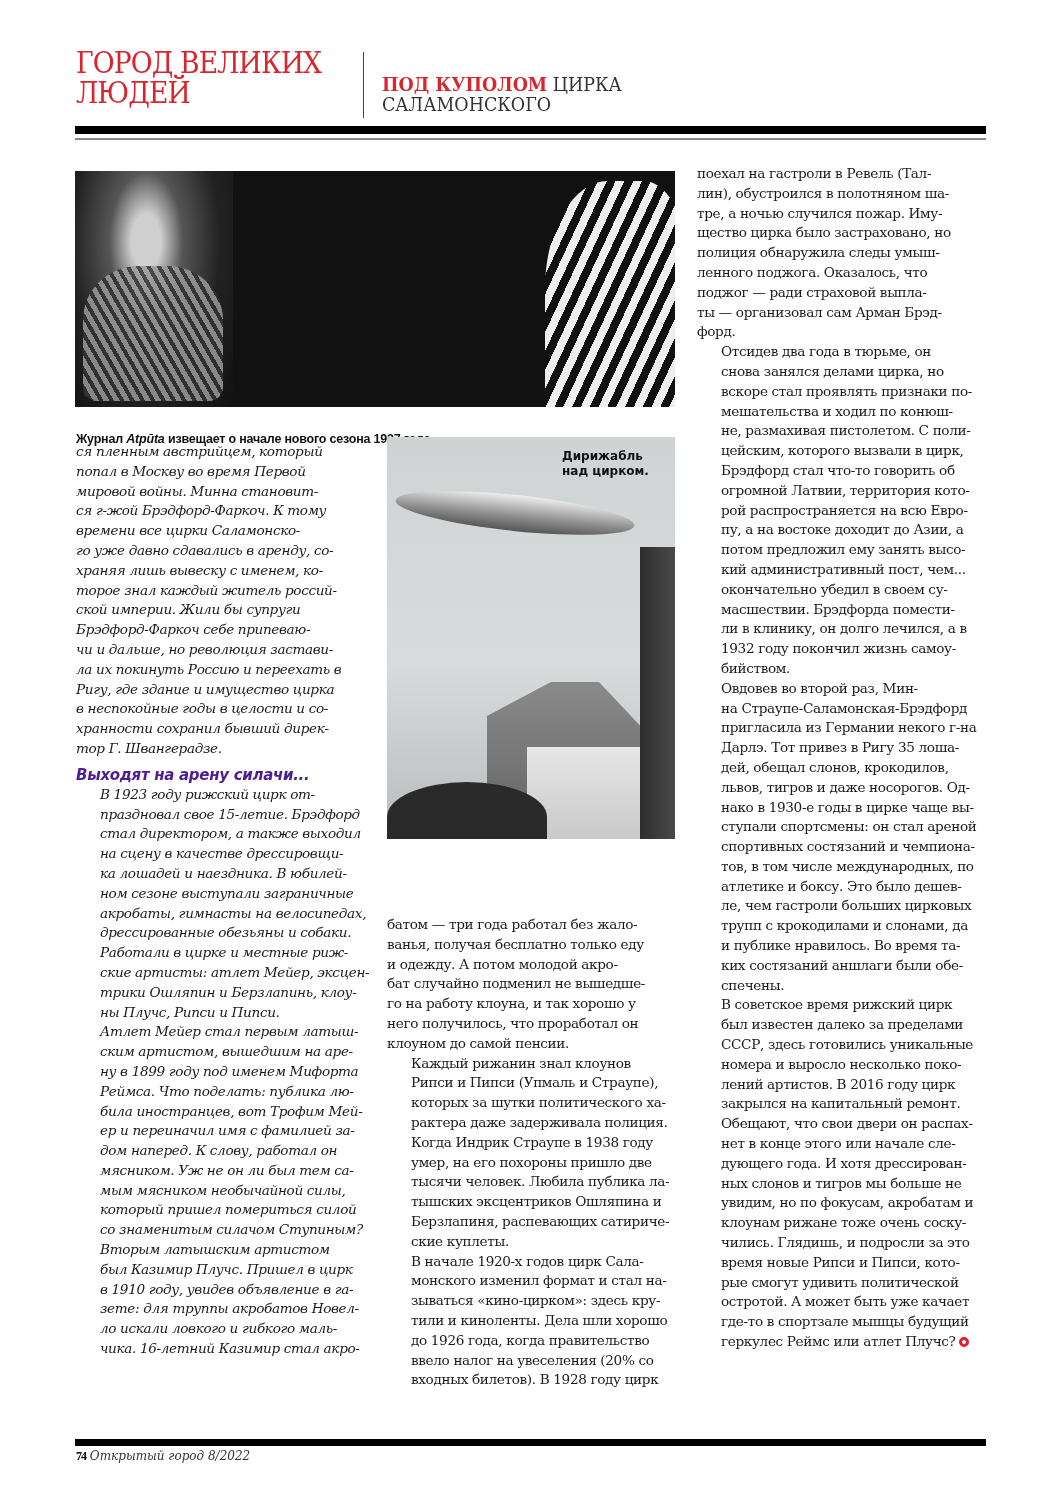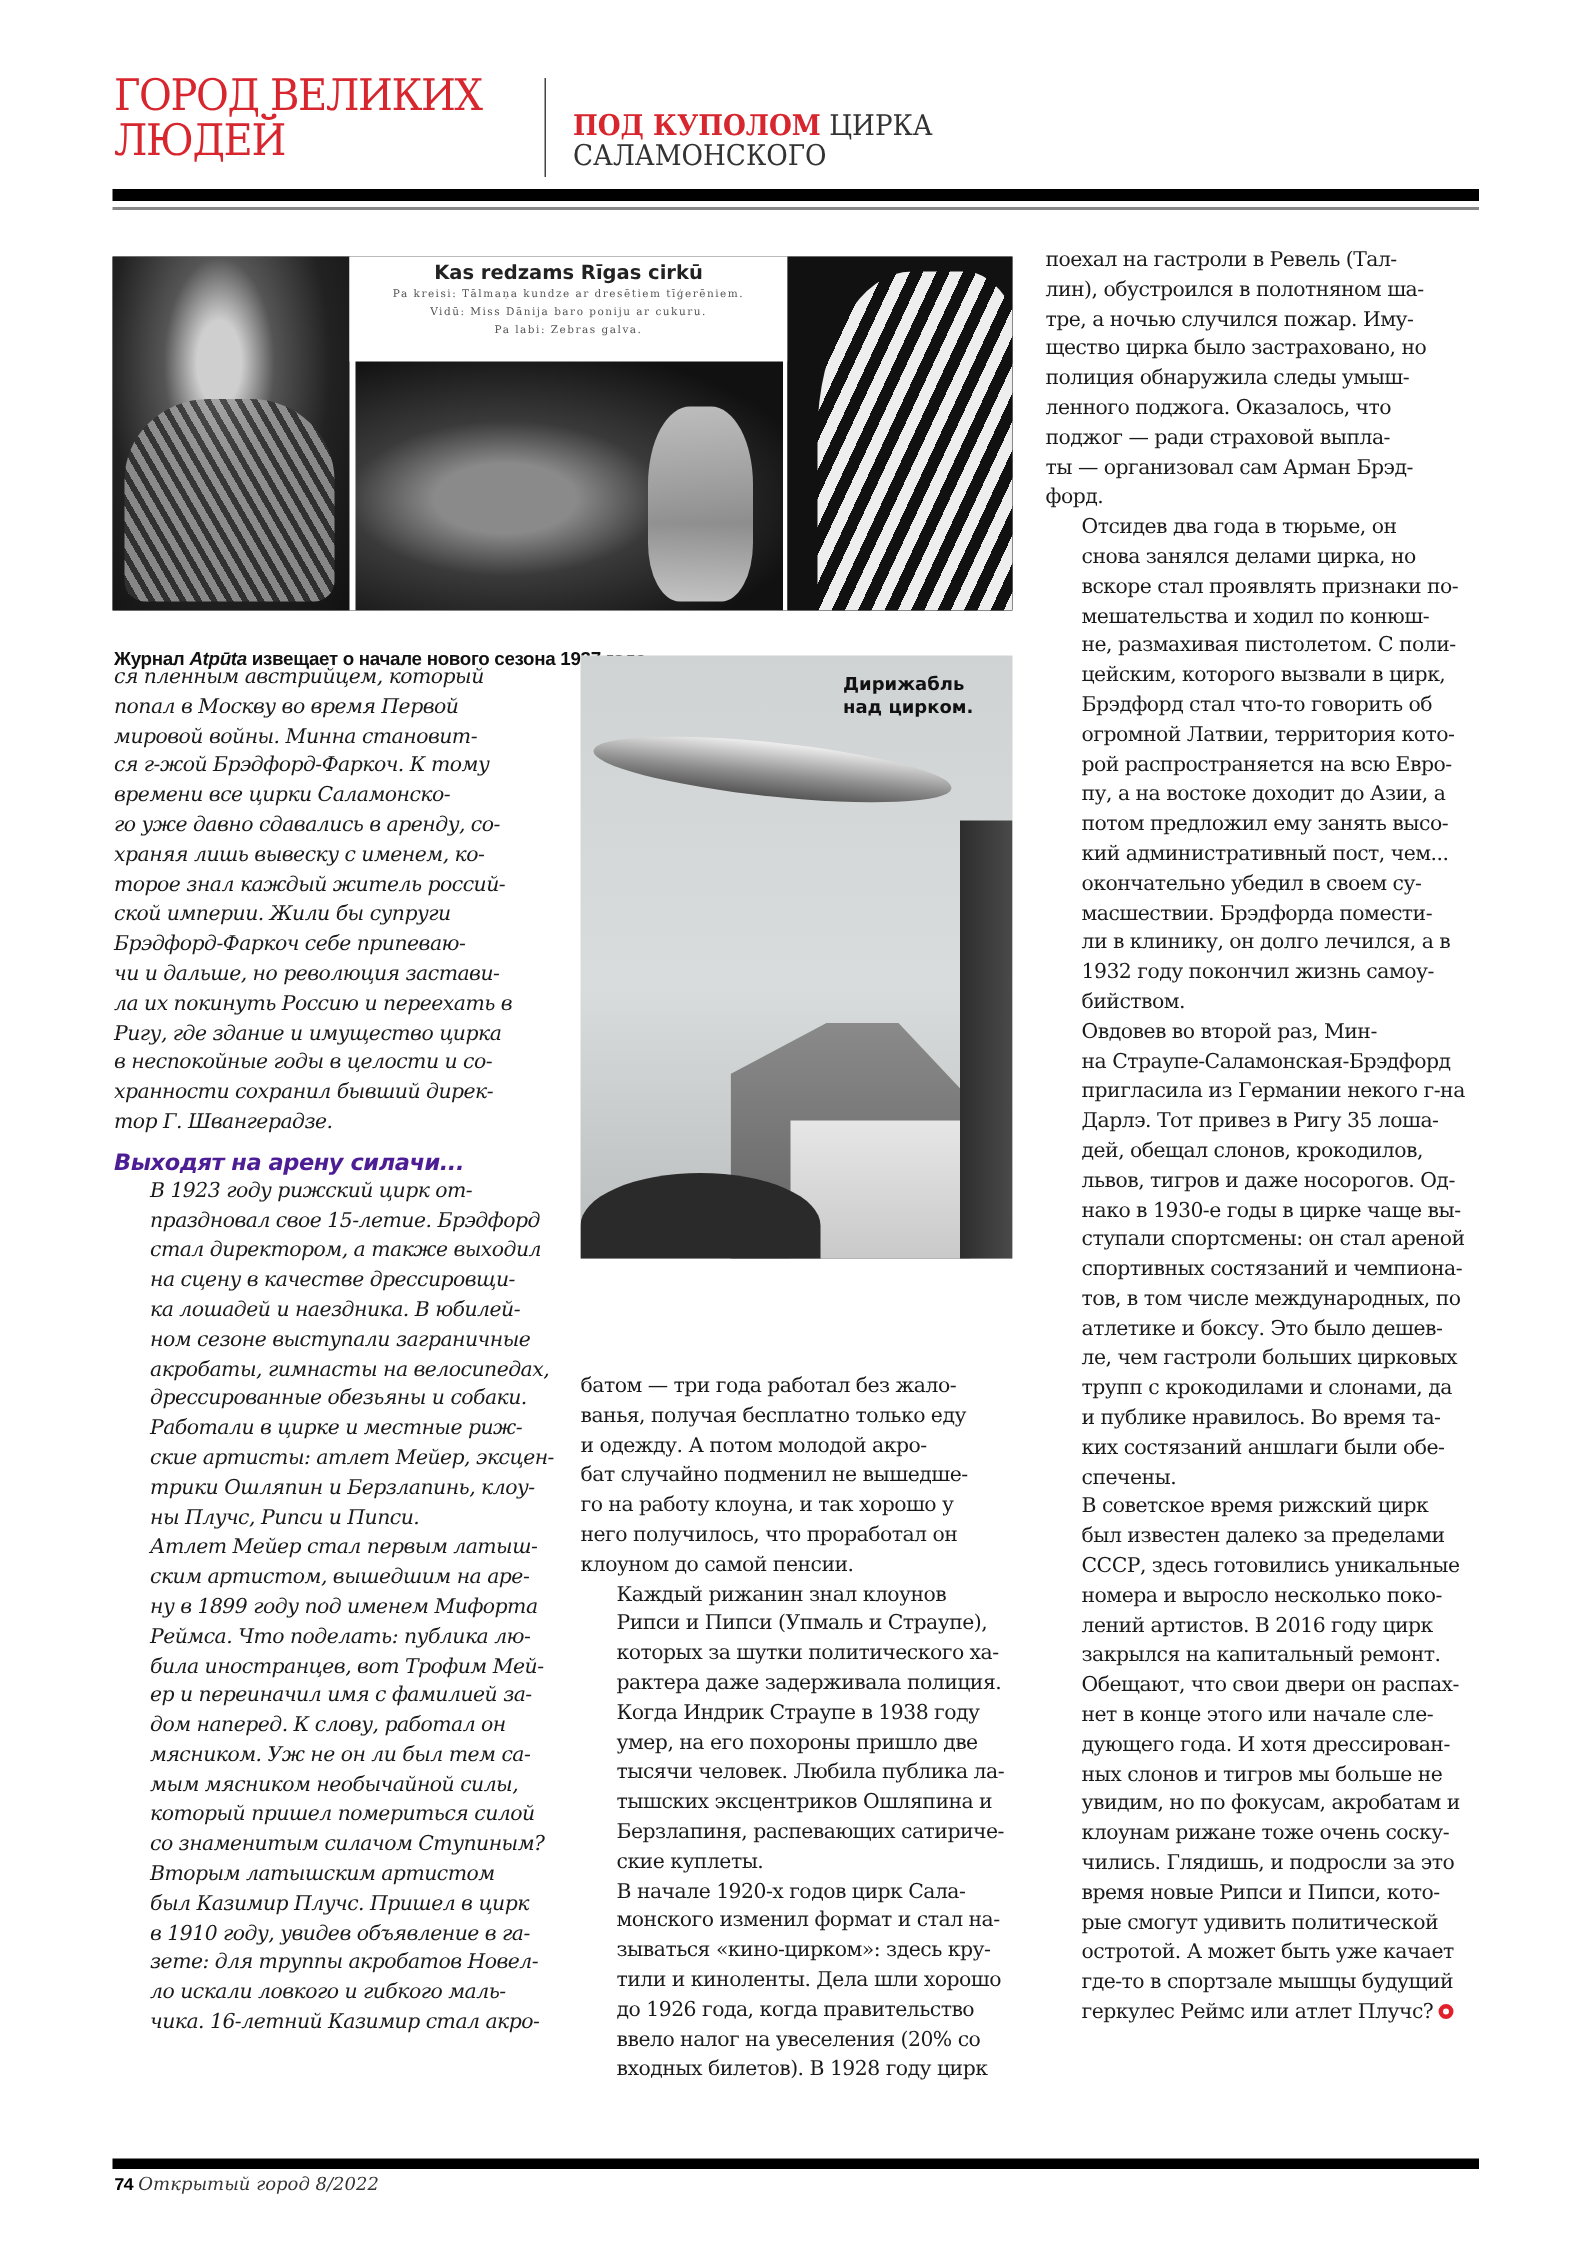--- a/index.html
+++ b/index.html
@@ -45,21 +45,21 @@
     .col { position: absolute; font-family: "DejaVu Serif", "Liberation Serif", serif; font-size: 13.6px; line-height: 19.8px; color: #1a1a1a; letter-spacing: -0.35px; }
     .col p { text-indent: 0; }
     .col p.ind { text-indent: 24px; }
     .col .line { white-space: nowrap; display: block; }
     .subhead { font-family: "DejaVu Sans", sans-serif; font-weight: bold; font-size: 15px; line-height: 20px; color: #4c1d95; letter-spacing: -0.3px; margin: 6px 0 0 0; }
     .end-mark { display: inline-block; width: 10px; height: 10px; border-radius: 50%; border: 3px solid #e0212a; vertical-align: -1px; margin-left: 3px; }
 
     
     .footer-rule { left: 75px; top: 1439px; width: 911px; height: 7px; background: #000; }
     .footer { left: 76px; top: 1449px; font-size: 12px; color: #333; }
-    .footer .pg { font-family: Liberation Mono, monospace; font-weight: bold; color: #000; letter-spacing: -1px; }
+    .footer .pg { font-family: Liberation Serif, serif; font-weight: bold; color: #000; letter-spacing: -1px; }
     .footer .mag { font-family: "DejaVu Serif", serif; font-style: italic; }
   </style>
 </head>
 <body>
 
 <div class="abs rubric">
   <span>ГОРОД ВЕЛИКИХ</span>
   <span>ЛЮДЕЙ</span>
 </div>
 <div class="abs vsep"></div>
@@ -67,31 +67,20 @@
   <div><span class="hl-red">ПОД КУПОЛОМ</span><span> ЦИРКА</span></div>
   <div>САЛАМОНСКОГО</div>
 </div>
 <div class="abs rule-thick"></div>
 <div class="abs rule-thin"></div>
 
 <div class="abs photo-top">
   <div class="ph-a">
       <div class="cubs"></div>
     </div>
-  <div class="ph-b">
-    <div class="b-head">
-      <div class="b-title">Kas redzams Rīgas cirkū</div>
-      <div class="b-line">Pa kreisi: Tālmaņa kundze ar dresētiem tīģerēniem.</div>
-      <div class="b-line">Vidū: Miss Dānija baro poniju ar cukuru.</div>
-      <div class="b-line">Pa labi: Zebras galva.</div>
-    </div>
-    <div class="b-img">
-        <div class="b-girl"></div>
-      </div>
-  </div>
   <div class="ph-c">
       <div class="zebra"></div>
     </div>
 </div>
 <div class="abs caption-top"><span>Журнал </span><i>Atpūta</i><span> извещает о начале нового сезона 1937 года.</span></div>
 
 <div class="abs photo-zep">
   <div class="zep-body"></div>
   <div class="zep-bldg-m"></div>
   <div class="zep-circus"></div>

